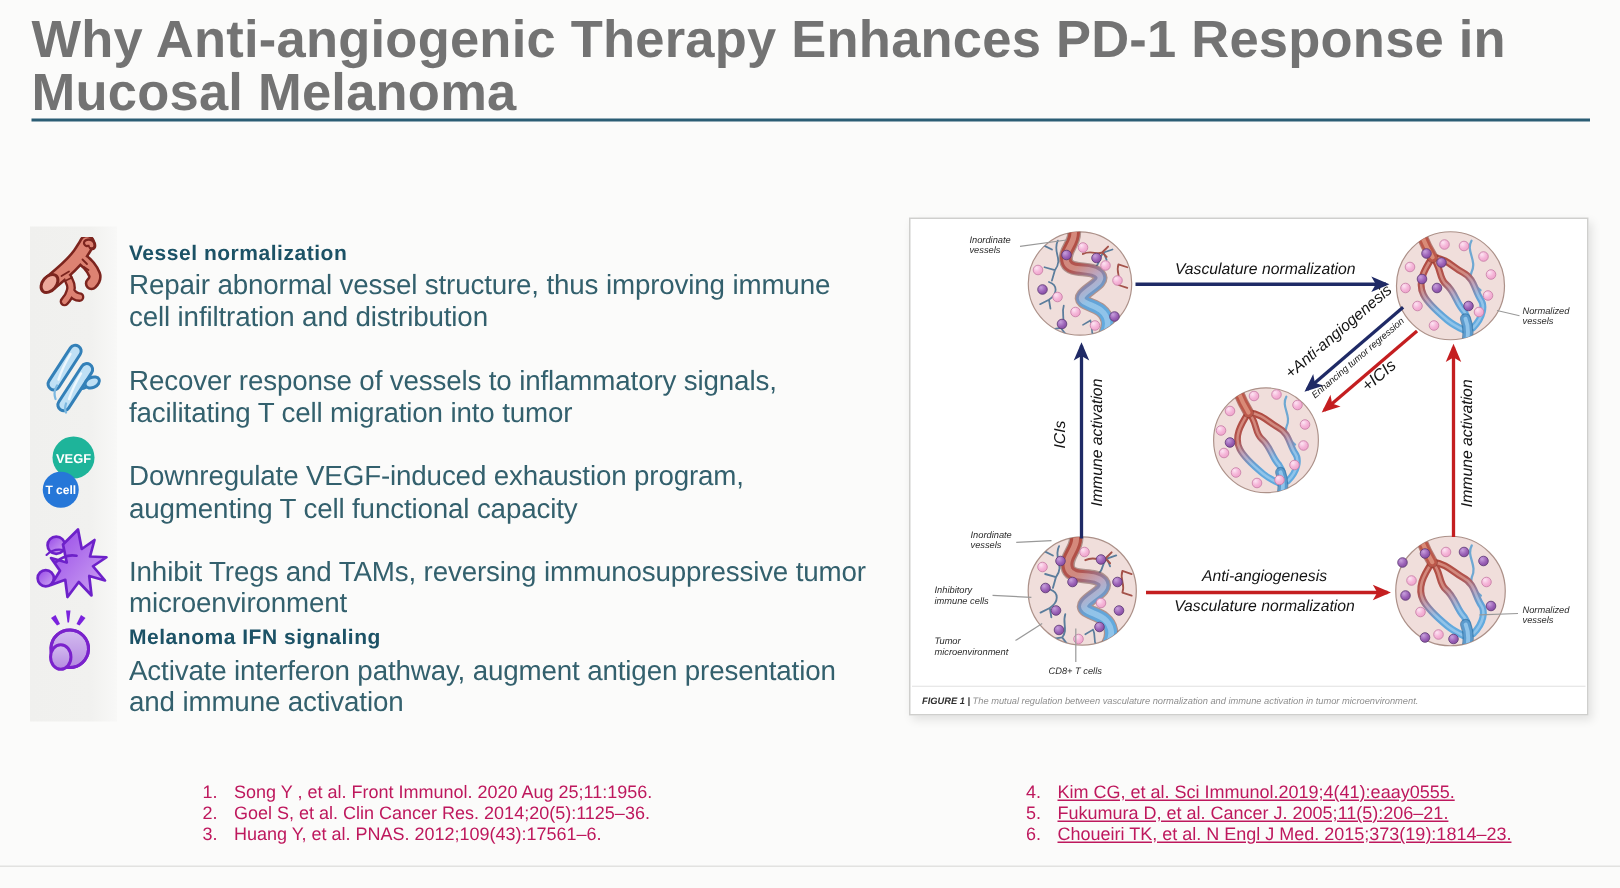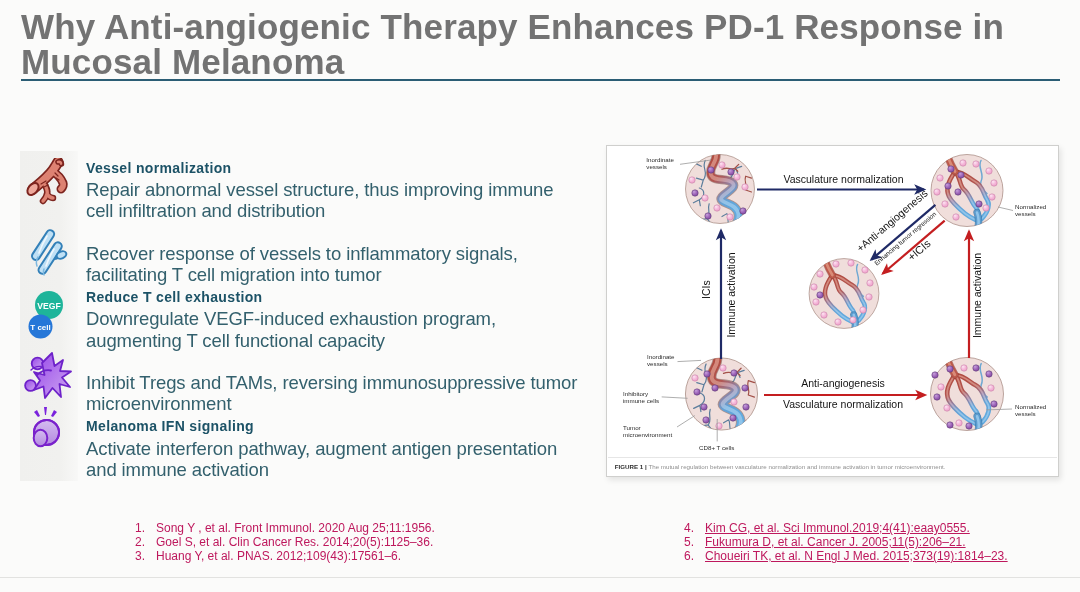--- a/index.html
+++ b/index.html
@@ -10,38 +10,38 @@
   .rule{position:absolute;left:21px;top:79px;width:1039px;height:2px;background:#2b5d74;}
   .band{position:absolute;left:20px;top:151px;width:58px;height:330px;
         background:linear-gradient(to right,#f0f0ee 0%,#f1f1ef 70%,#f8f8f7 100%);}
   .list{position:absolute;left:86px;top:156px;font-size:18.5px;line-height:21.2px;color:#33606d;letter-spacing:-0.1px;}
   .list b{color:#1c5266;font-weight:bold;font-size:14px;letter-spacing:0.35px;}
   .refs{position:absolute;top:521px;font-size:12px;line-height:14px;color:#be185d;}
   .refs .n{display:inline-block;width:21px;}
   #refL{left:135px;}
   #refR{left:684px;text-decoration:underline;}
   .panel{position:absolute;left:606px;top:145px;width:451px;height:330px;background:#ffffff;
-         border:1px solid #cfcfcd;box-shadow:2px 3px 6px rgba(0,0,0,0.10);}
+         border:1px solid #cfcfcd;box-shadow:2px 3px 6px rgba(0,0,0,0.10);font-style:italic;}
   .botline{position:absolute;left:0;top:577px;width:1080px;height:1px;background:#e2e2e0;}
   .icon{position:absolute;}
 </style>
 </head>
 <body>
 <div class="title">Why Anti-angiogenic Therapy Enhances PD-1 Response in<br>Mucosal Melanoma</div>
 <div class="rule"></div>
 <div class="band"></div>
 
 <div class="list">
 <b>Vessel normalization</b><br>
 Repair abnormal vessel structure, thus improving immune<br>
 cell infiltration and distribution<br>
 <br>
 Recover response of vessels to inflammatory signals,<br>
 facilitating T cell migration into tumor<br>
-<b>Reduce T cell exhaustion</b><br>
+<br>
 Downregulate VEGF-induced exhaustion program,<br>
 augmenting T cell functional capacity<br>
 <br>
 Inhibit Tregs and TAMs, reversing immunosuppressive tumor<br>
 microenvironment<br>
 <b>Melanoma IFN signaling</b><br>
 Activate interferon pathway, augment antigen presentation<br>
 and immune activation
 </div>
 

